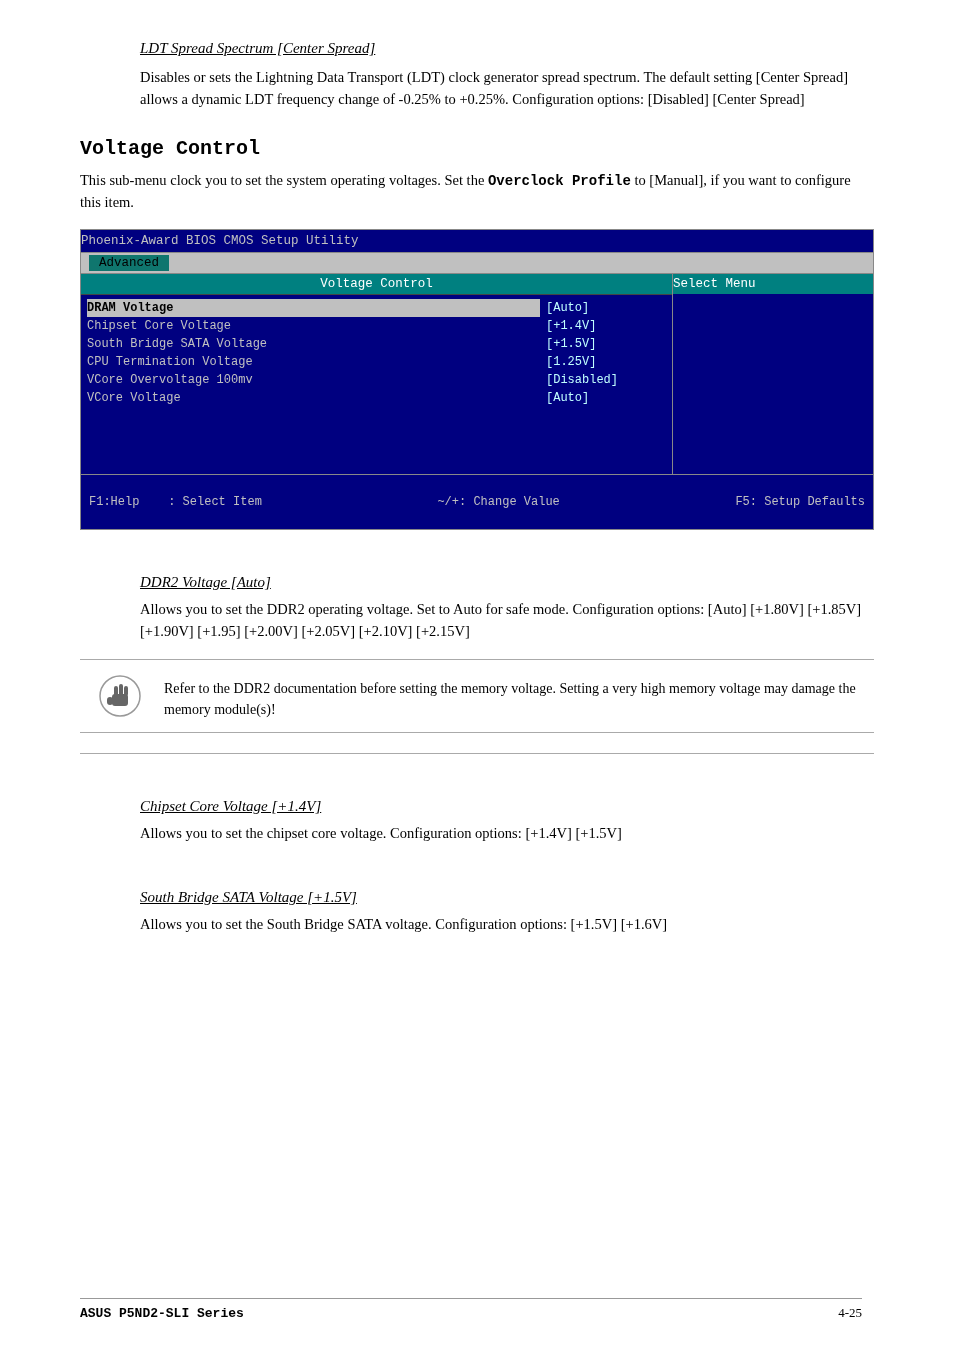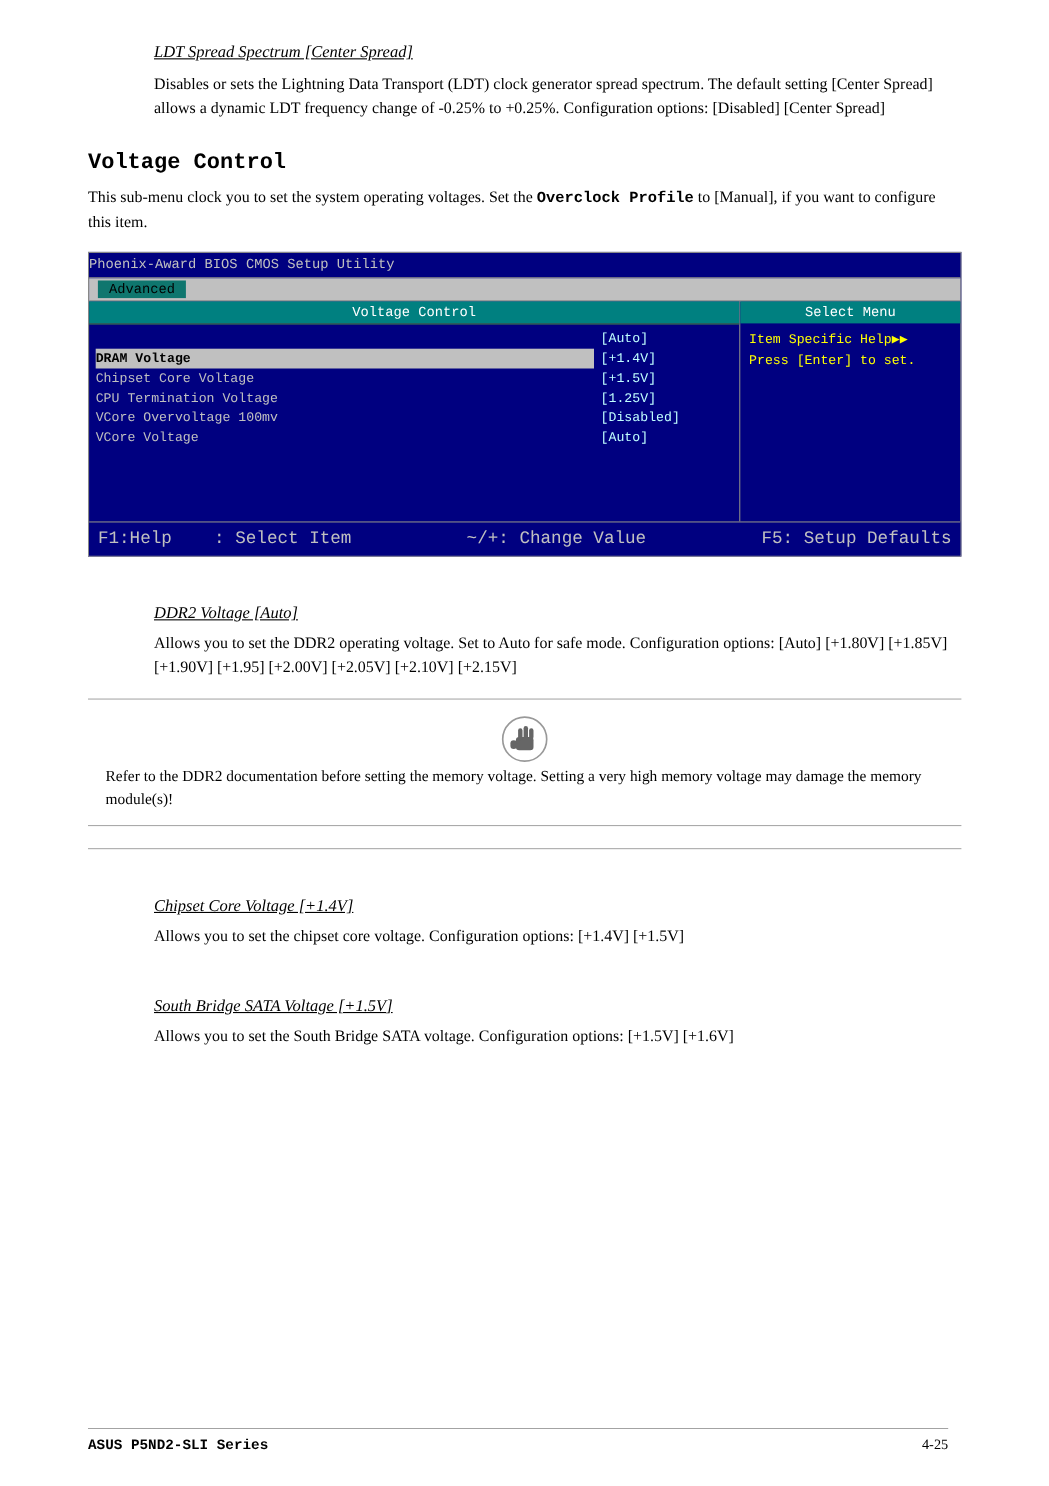--- a/index.html
+++ b/index.html
@@ -92,21 +92,21 @@
       background: #008080;
       color: #ffffff;
       text-align: center;
       padding: 3px 0;
       font-size: 12.5px;
       border-bottom: 1px solid #444;
     }
     .bios-panel-title-right {
       background: #008080;
       color: #ffffff;
-      text-align: center;
+      text-align: left;
       padding: 3px 0;
       font-size: 12.5px;
     }
     .bios-items {
       padding: 4px 6px;
       display: flex;
       flex-direction: row;
       gap: 6px;
       align-items: flex-end;
     }
@@ -138,22 +138,22 @@
       padding: 6px 8px;
       color: #ffff00;
       font-size: 12px;
       line-height: 1.6;
     }
     .bios-footer {
       background: #000080;
       color: #c0c0c0;
       display: flex;
       justify-content: space-between;
-      padding: 6px 8px;
-      font-size: 16px;
+      padding: 20px 8px;
+      font-size: 12px;
       border-top: 1px solid #888;
     }
 
     
     .subsection-title {
       font-style: italic;
       text-decoration: underline;
       font-size: 15px;
       margin-bottom: 8px;
       margin-left: 60px;
@@ -165,24 +165,23 @@
       margin-left: 60px;
       margin-bottom: 16px;
     }
 
     
     .warning-box {
       border-top: 1px solid #aaa;
       border-bottom: 1px solid #aaa;
       padding: 12px 16px;
       display: flex;
-      align-items: center;
-      gap: 0;
+      align-items: flex-end;
+      gap: 20px;
       margin-bottom: 20px;
-      flex-direction: column;
     }
     .warning-icon {
       width: 48px;
       height: 48px;
       flex-shrink: 0;
     }
     .warning-text {
       font-size: 14px;
       line-height: 1.5;
     }
@@ -235,40 +234,37 @@
   <div class="bios-tab-bar">
     <span class="bios-tab">Advanced</span>
   </div>
   <div class="bios-content">
     <div class="bios-main">
       <div class="bios-panel-title">Voltage Control</div>
       <div class="bios-items">
         <div class="bios-items-left">
           <span class="row highlighted">DRAM Voltage</span>
           <span class="row">Chipset Core Voltage</span>
+          <span class="row">South Bridge SATA Voltage</span>
           <span class="row">CPU Termination Voltage</span>
           <span class="row">VCore Overvoltage 100mv</span>
           <span class="row">VCore Voltage</span>
         </div>
         <div class="bios-items-right">
           <div>[Auto]</div>
           <div>[+1.4V]</div>
           <div>[+1.5V]</div>
           <div>[1.25V]</div>
           <div>[Disabled]</div>
           <div>[Auto]</div>
         </div>
       </div>
     </div>
     <div class="bios-sidebar">
       <div class="bios-panel-title-right">Select Menu</div>
-      <div class="bios-sidebar-content">
-        <div>Item Specific Help▶▶</div>
-        <div>Press [Enter] to set.</div>
-      </div>
     </div>
   </div>
   <div class="bios-footer">
     <span>F1:Help &nbsp;&nbsp; : Select Item</span>
     <span>~/+: Change Value</span>
     <span>F5: Setup Defaults</span>
   </div>
 </div>
 
 <p class="subsection-title">DDR2 Voltage [Auto]</p>

